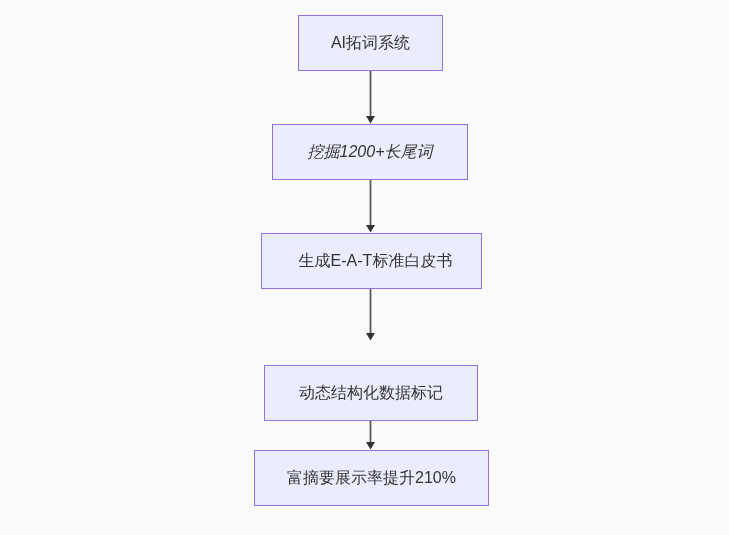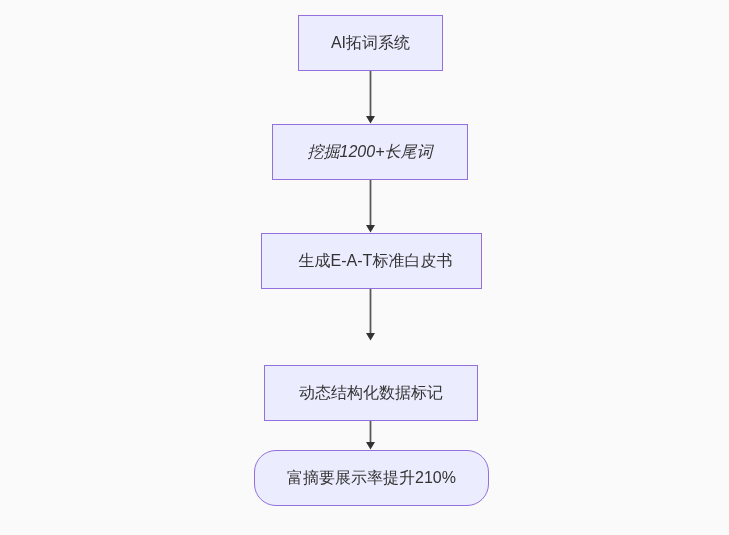--- a/index.html
+++ b/index.html
@@ -47,21 +47,21 @@
     display: flex;
     align-items: center;
     justify-content: center;
     white-space: nowrap;
     text-align: center;
   }
   .node-1 { left: 298px; top: 15px;  width: 145px; }
   .node-2 { left: 272px; top: 124px; width: 196px; font-style: italic; }
   .node-3 { left: 261px; top: 233px; width: 221px; padding-left: 8px; }
   .node-4 { left: 264px; top: 341px; width: 214px; margin-top: 24px; }
-  .node-5 { left: 254px; top: 450px; width: 235px; border-radius: 22px; }
+  .node-5 { left: 254px; top: 450px; width: 235px; }
 </style>
 </head>
 <body>
 
 <div class="diagram">
 
   <svg class="edges-layer" width="729" height="535" viewBox="0 0 729 535">
     <g>
       <line class="edge-line" x1="370.5" y1="71" x2="370.5" y2="116.5"></line>
       <polygon class="edge-arrowhead" points="366,116 375,116 370.5,123.5"></polygon>

